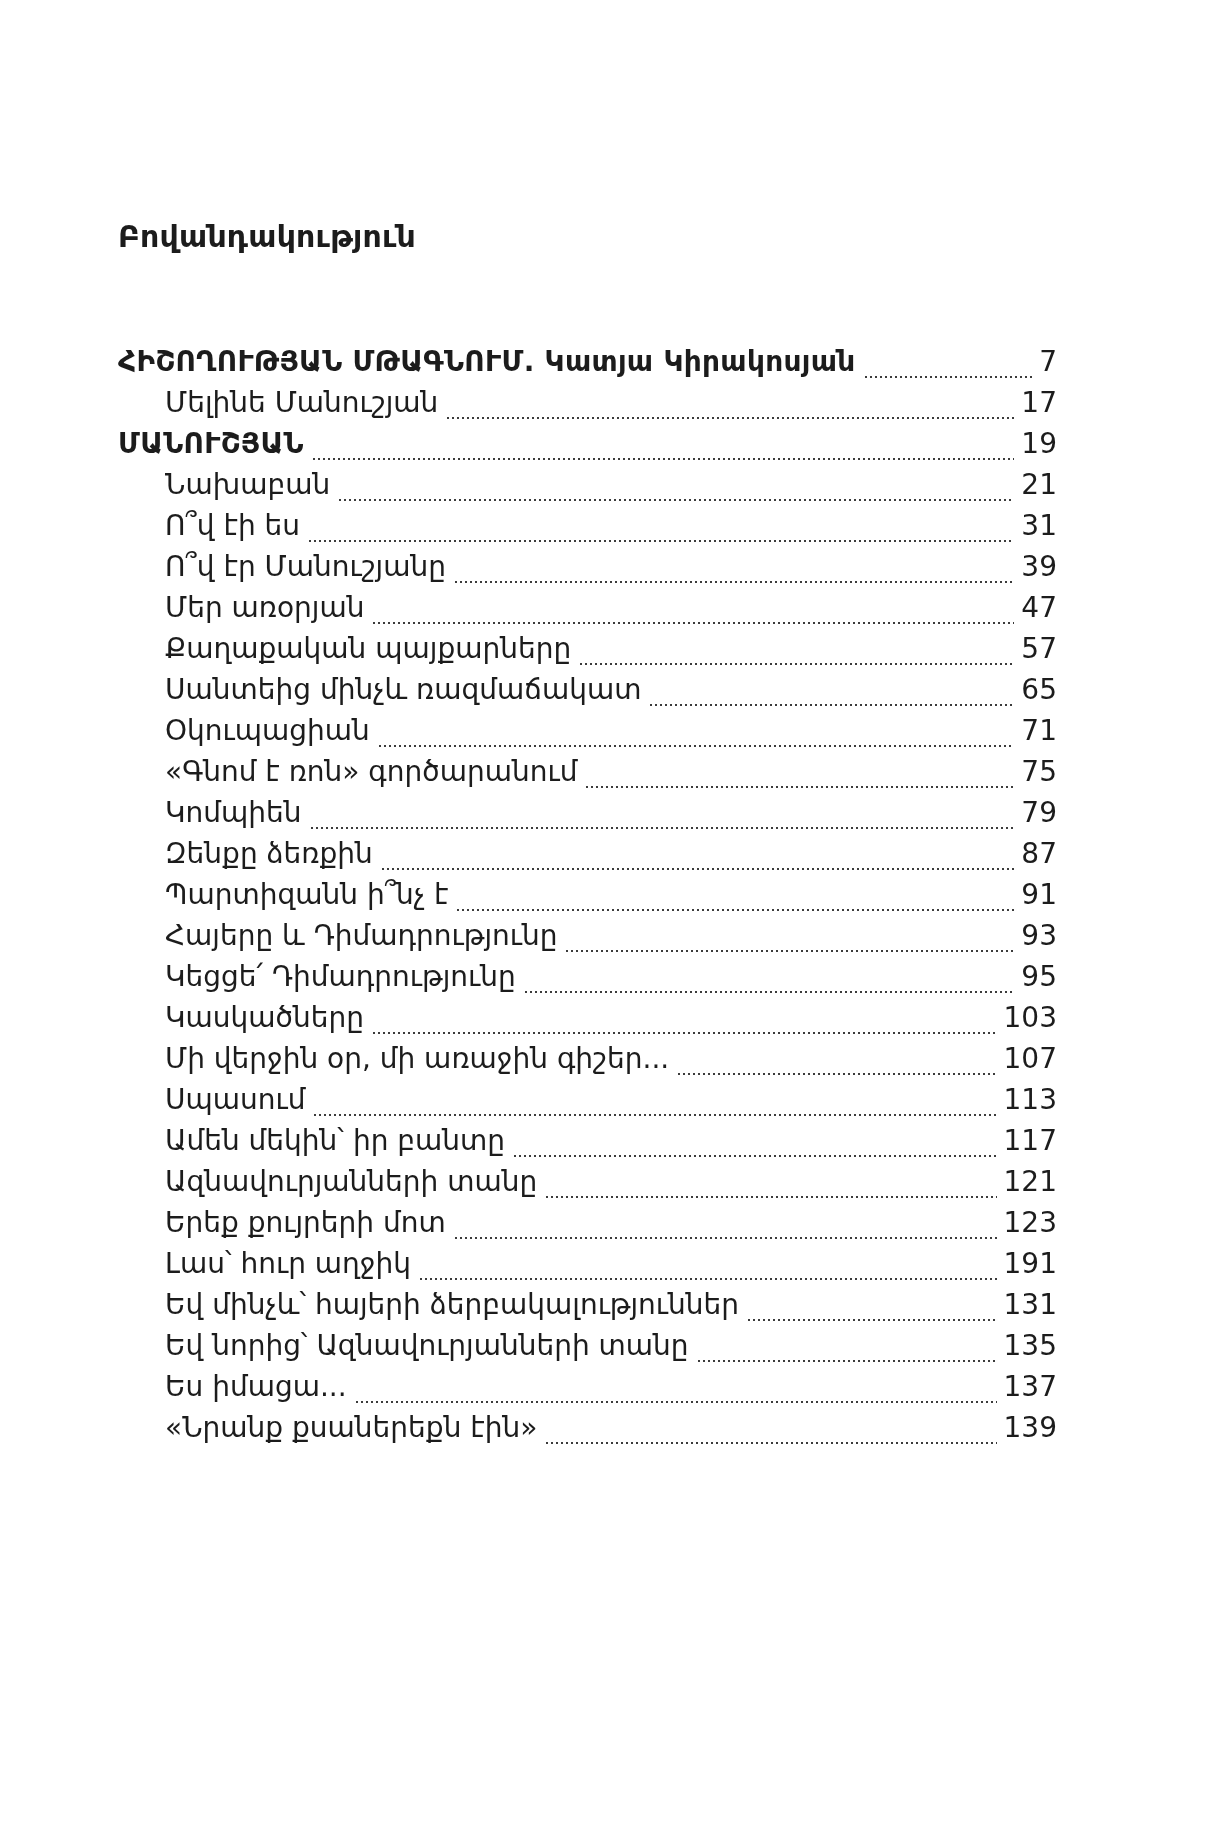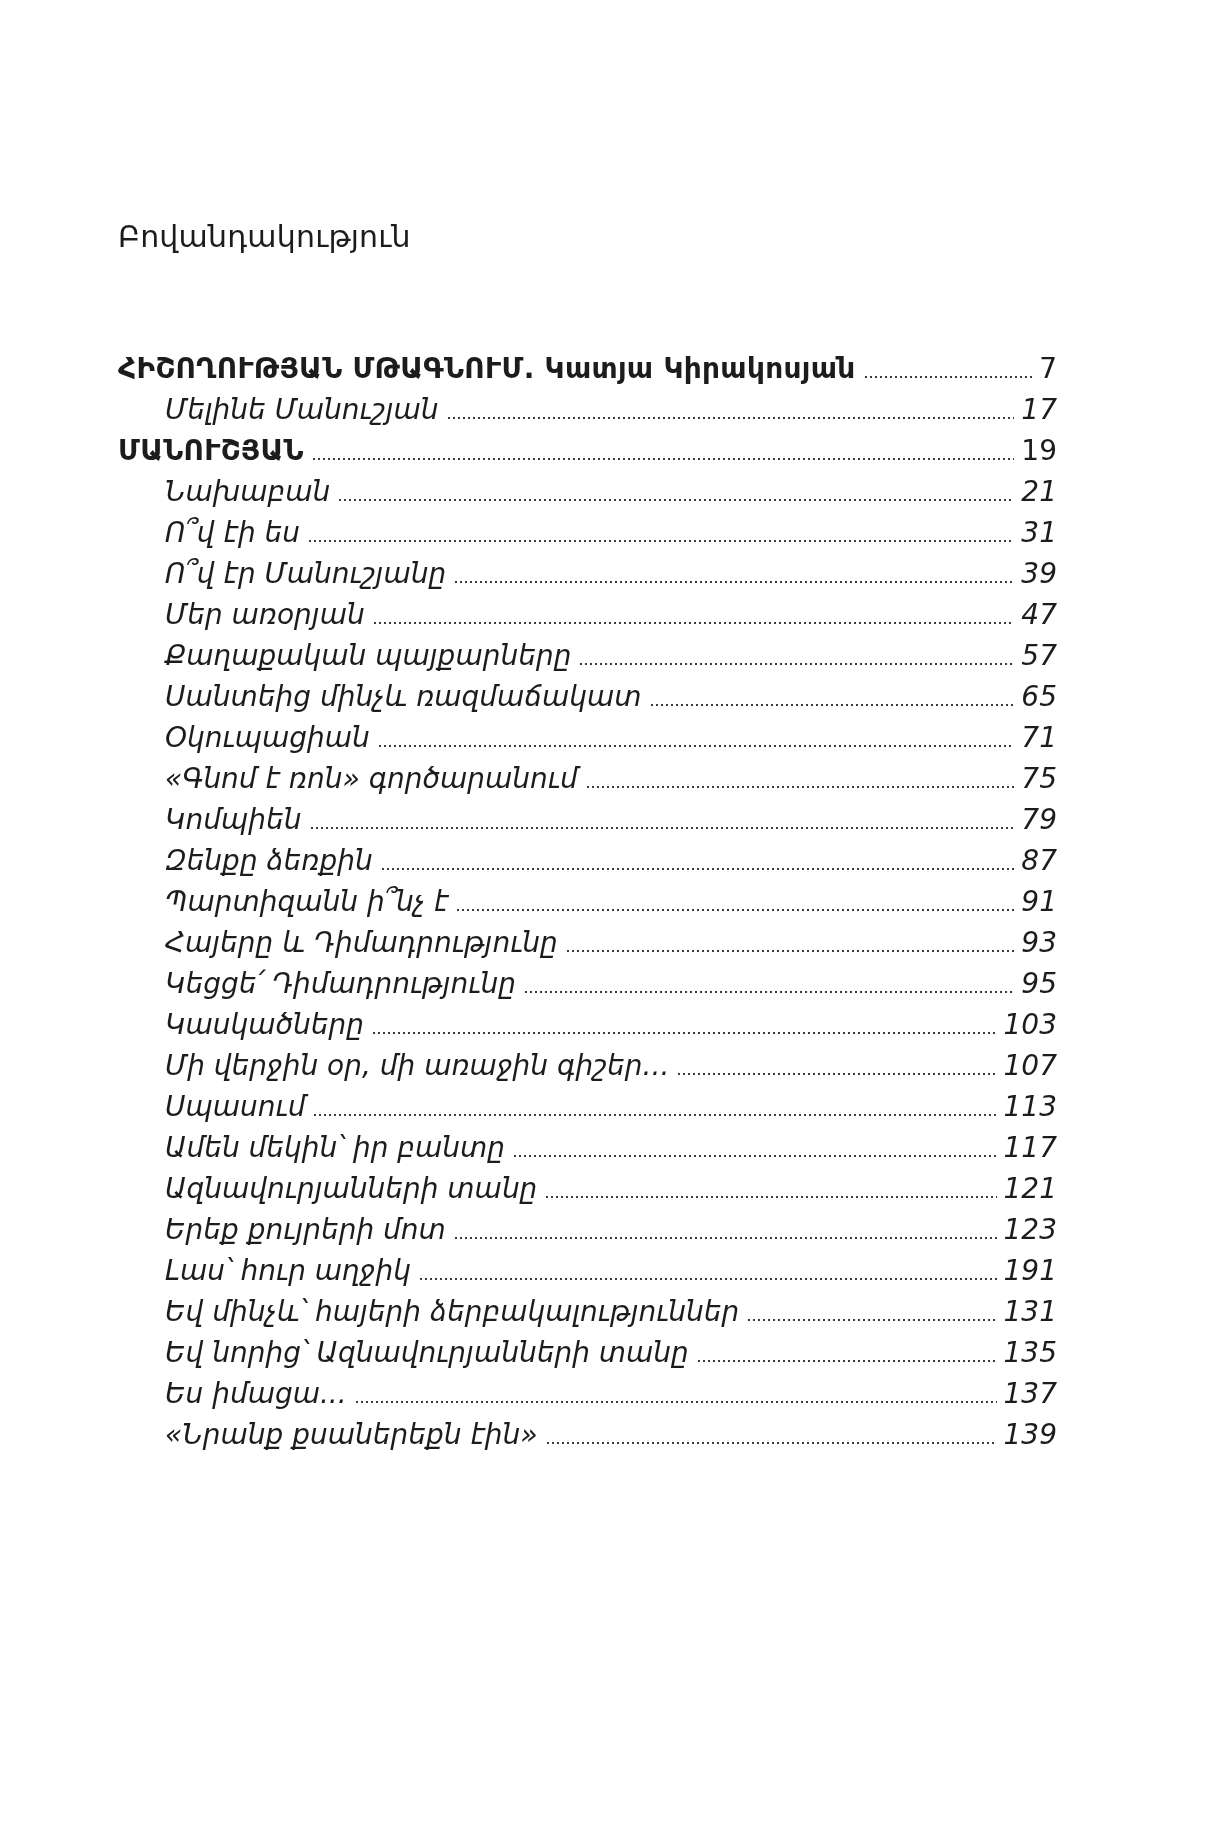--- a/index.html
+++ b/index.html
@@ -17,36 +17,35 @@
   }
   .page {
     box-sizing: border-box;
     width: 1205px;
     height: 1835px;
     padding: 218px 148px 0 118px;
     background: #ffffff;
   }
   .title {
     font-size: 30px;
-    font-weight: 400;
+    font-weight: 700;
     line-height: 38px;
     margin: 0 0 89px 0;
     letter-spacing: 0.2px;
   }
   .toc {
     width: 100%;
   }
   .row {
     display: flex;
-    align-items: flex-end;
     height: 41px;
     font-size: 28px;
     line-height: 34px;
   }
-  .row.level-1 { padding-left: 47px; font-style: italic; }
+  .row.level-1 { padding-left: 47px; }
   .row.bold .label { font-weight: 700; letter-spacing: 0.3px; }
   .row.gap-before { }
   .label {
     white-space: nowrap;
     flex: 0 0 auto;
   }
   .leader {
     flex: 1 1 auto;
     height: 2px;
     align-self: flex-end;

